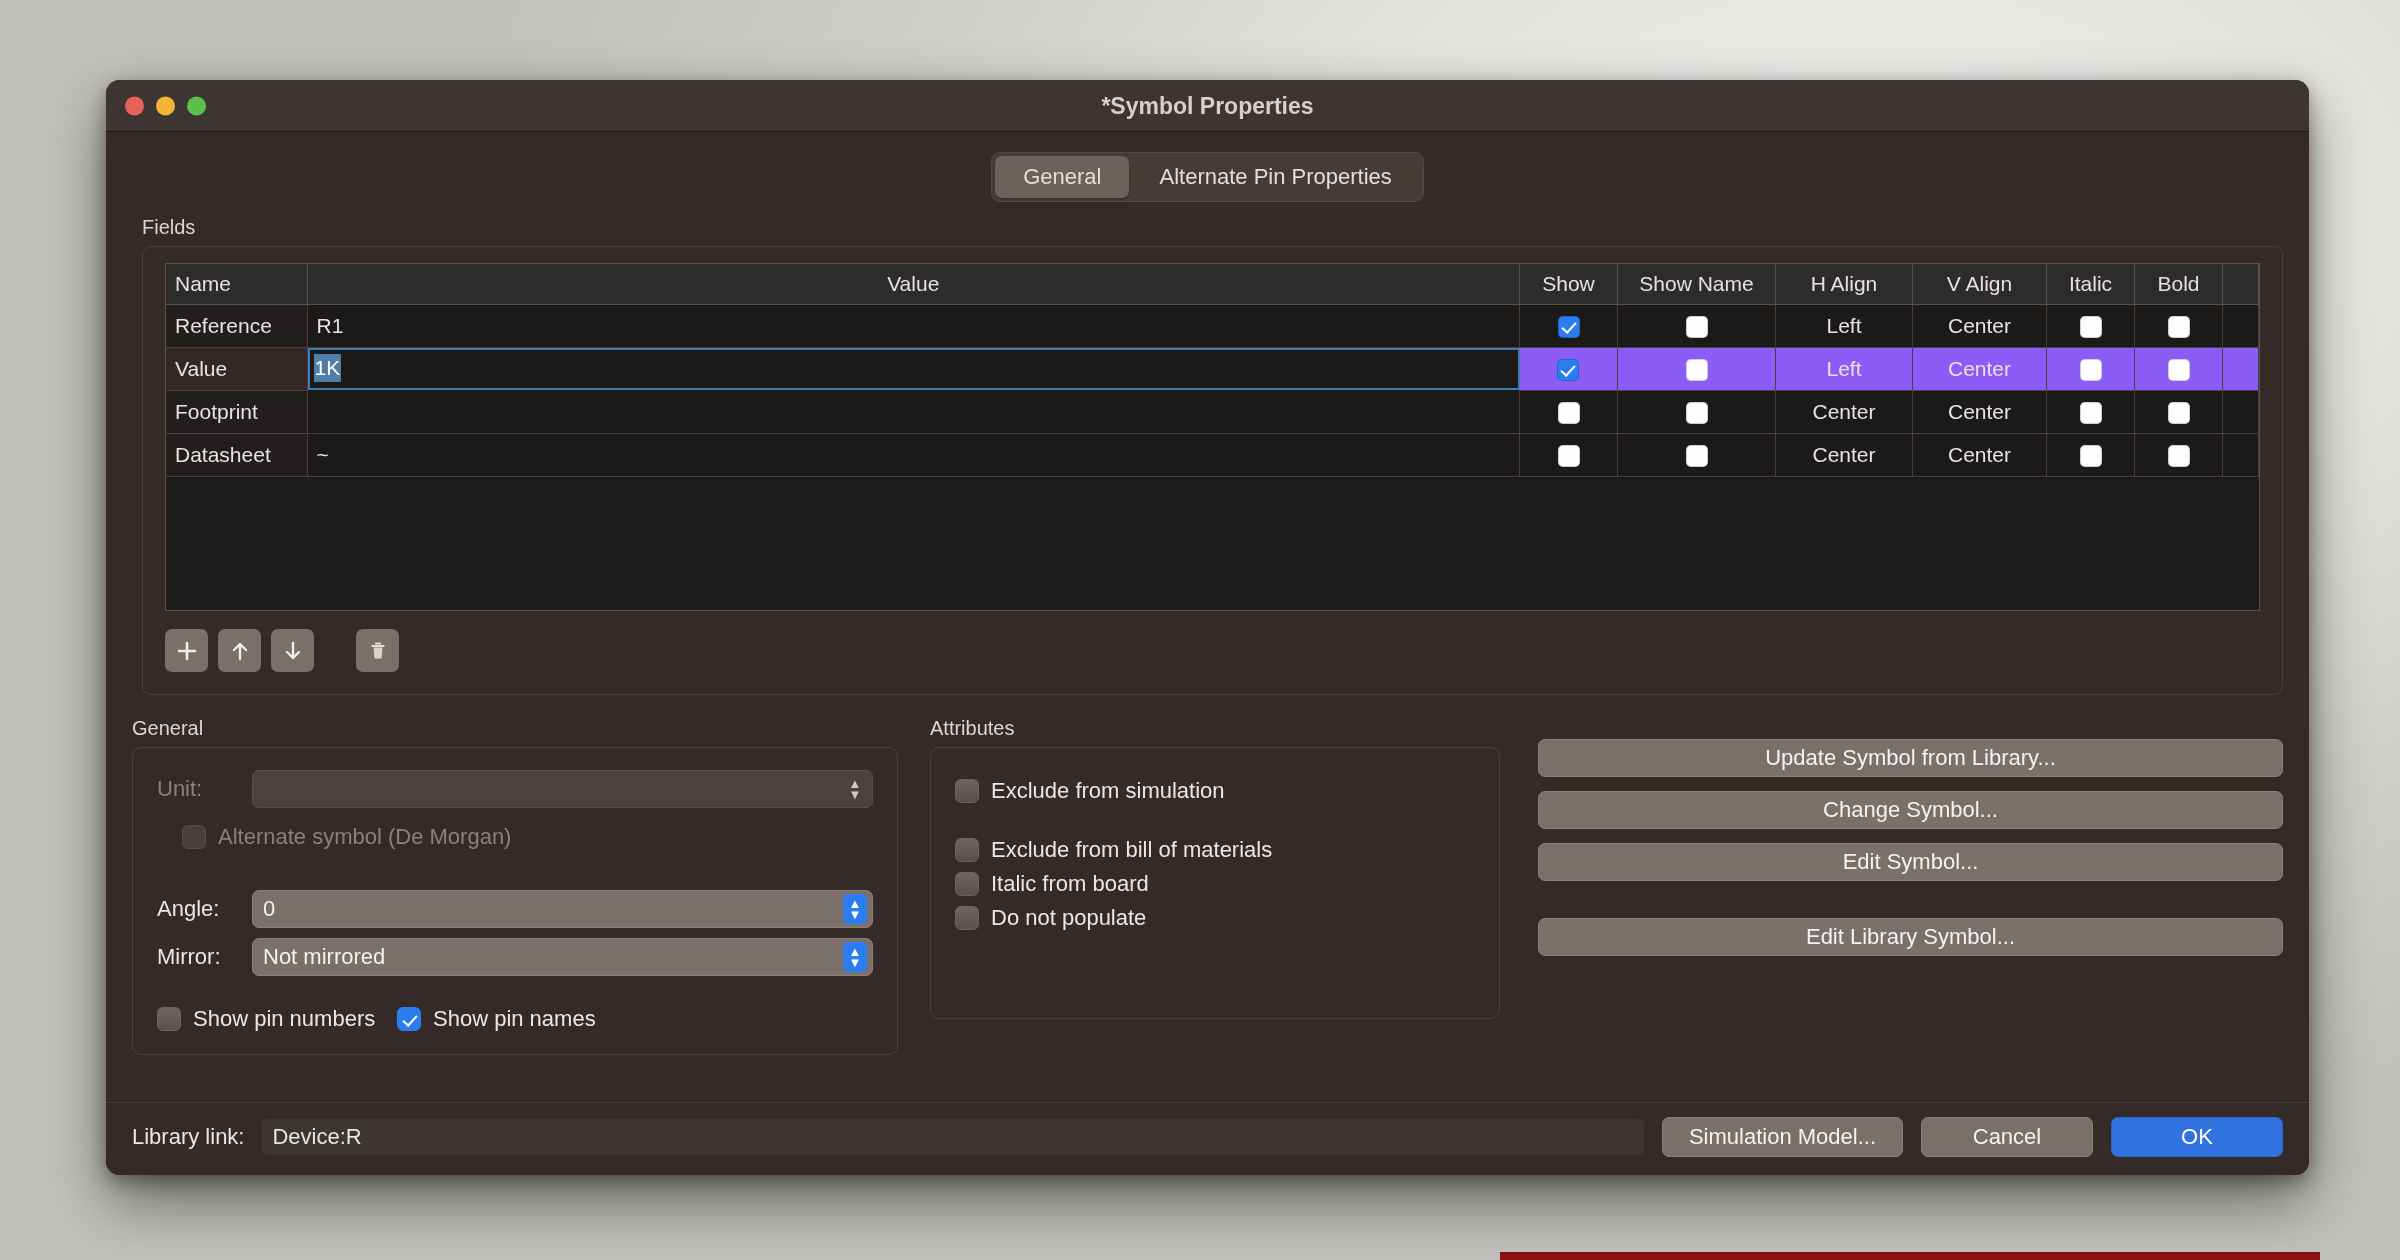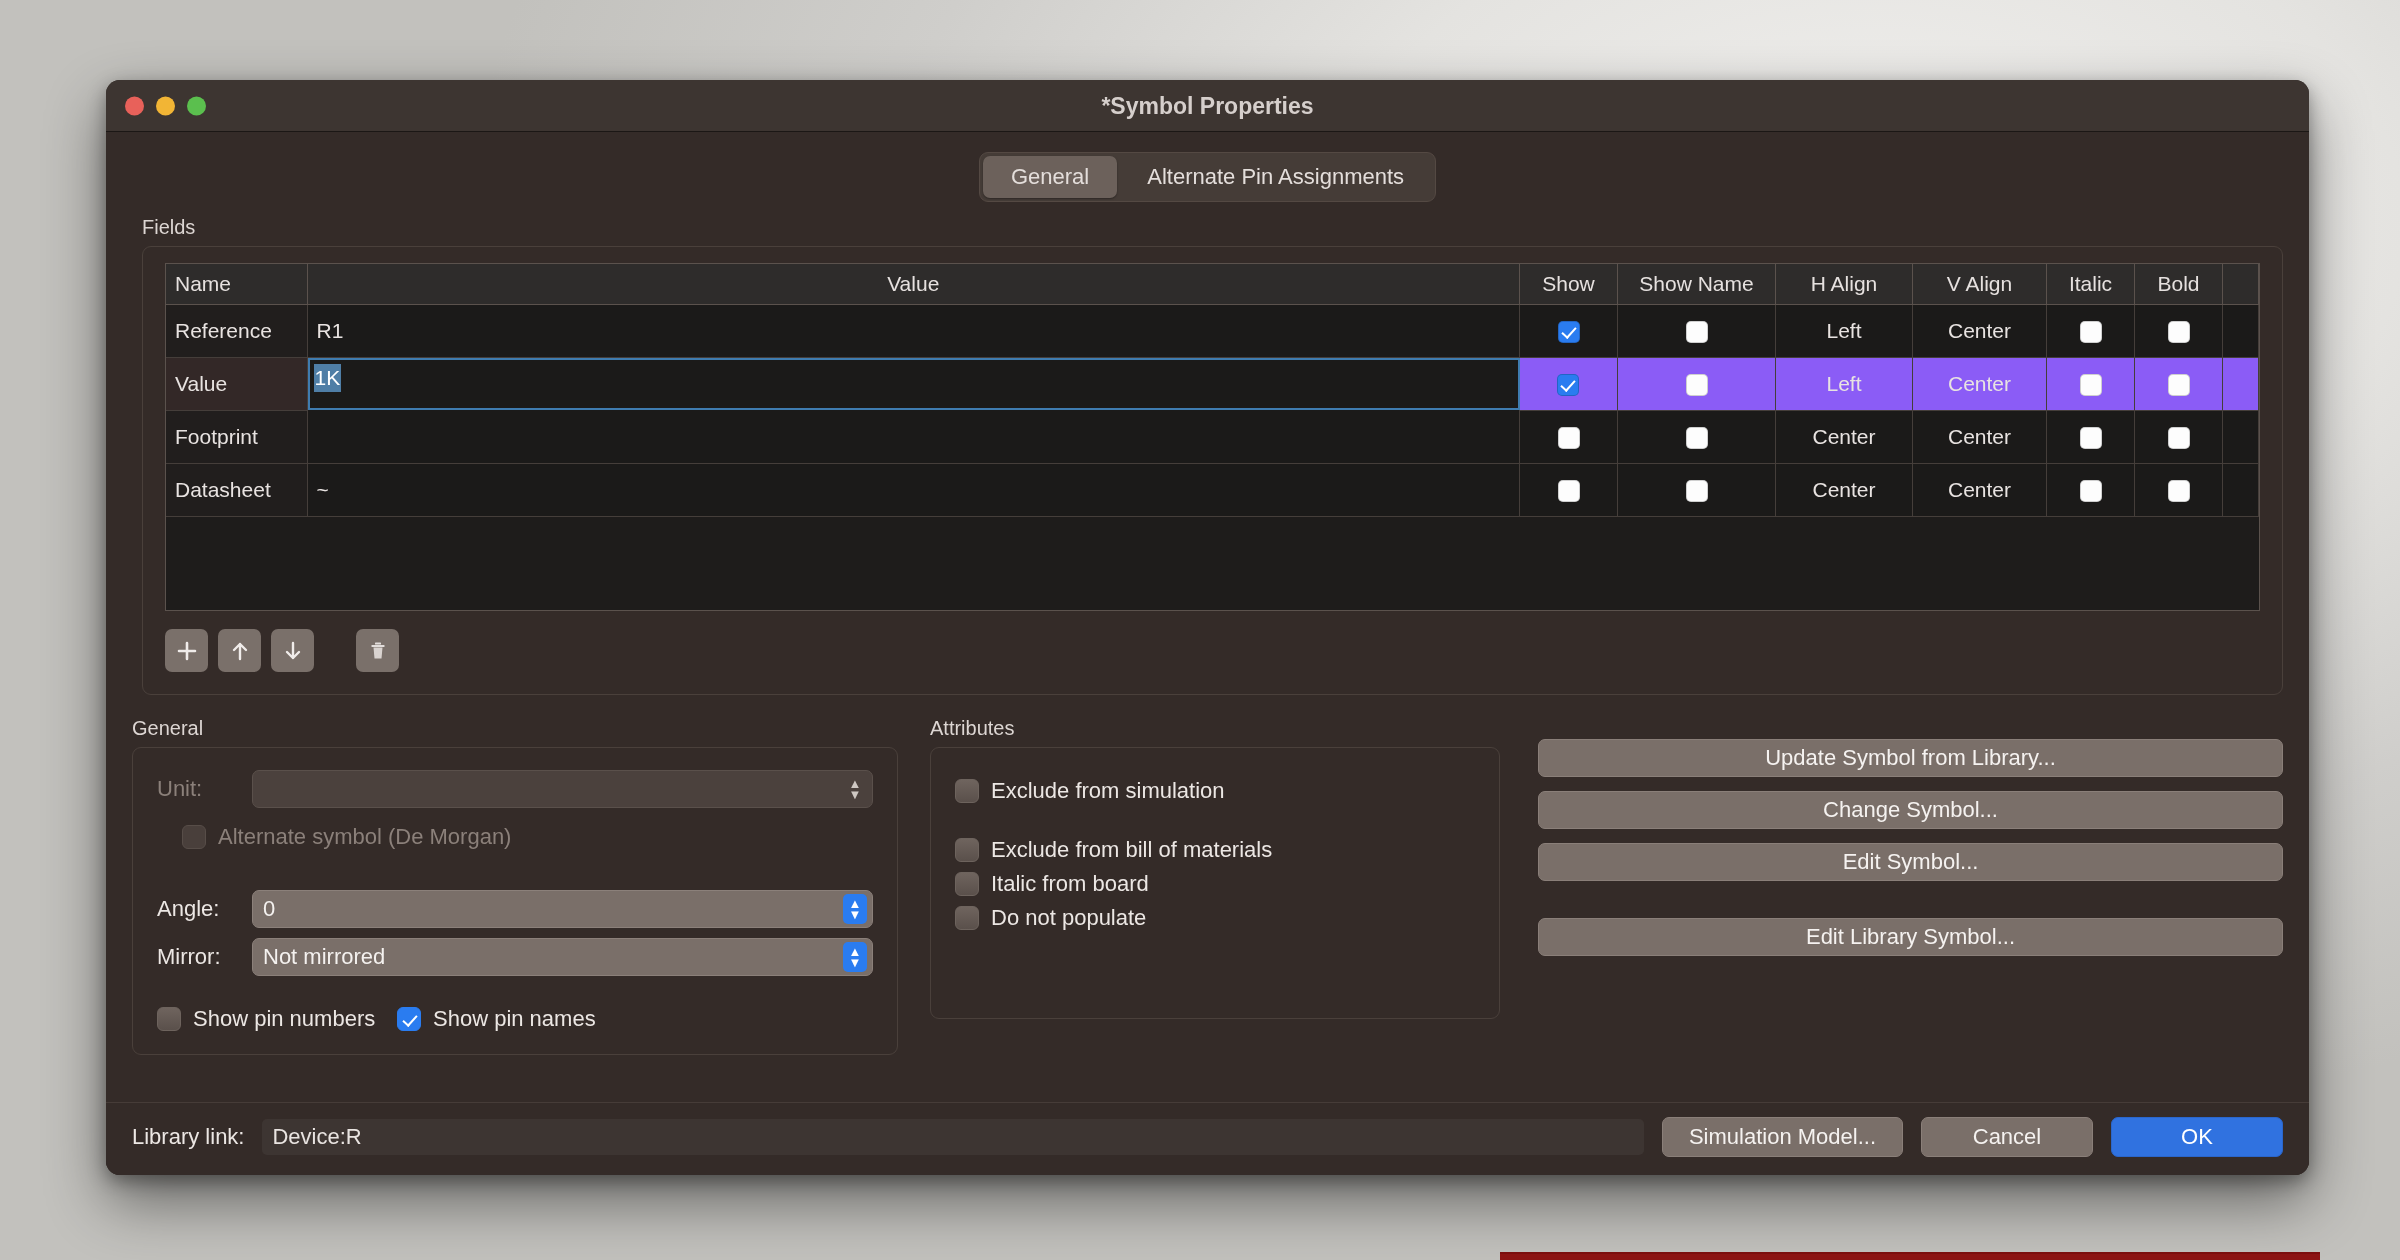--- a/index.html
+++ b/index.html
@@ -137,21 +137,21 @@
     border-right: 1px solid #5b524d;
     border-bottom: 1px solid #5b524d;
     text-align: center;
     padding: 0 6px;
   }
   table.fieldtable th.col-name { text-align: left; padding-left: 9px; }
   table.fieldtable td {
     background: #1b1a19;
     color: #e8e3e1;
     font-size: 21px;
-    height: 53px;
+    height: 43px;
     border-right: 1px solid #453e3a;
     border-bottom: 1px solid #453e3a;
     text-align: center;
     padding: 0 6px;
     overflow: hidden;
     white-space: nowrap;
   }
   table.fieldtable td.cell-name {
     text-align: left; padding-left: 9px;
     background: #211e1d;
@@ -415,21 +415,21 @@
       <span class="light green"></span>
     </div>
     <div class="title-text">*Symbol Properties</div>
   </div>
 
   <div class="dialog-body">
 
     <div class="tabbar-wrap">
       <div class="tabbar">
         <div class="tab active">General</div>
-        <div class="tab">Alternate Pin Assignments</div>
+        <div class="tab">Alternate Pin Properties</div>
       </div>
     </div>
 
     <div class="fields-section">
       <div class="group-label">Fields</div>
       <div class="group-box">
         <div class="fields-inner">
 
           <div class="grid">
             <table class="fieldtable">

